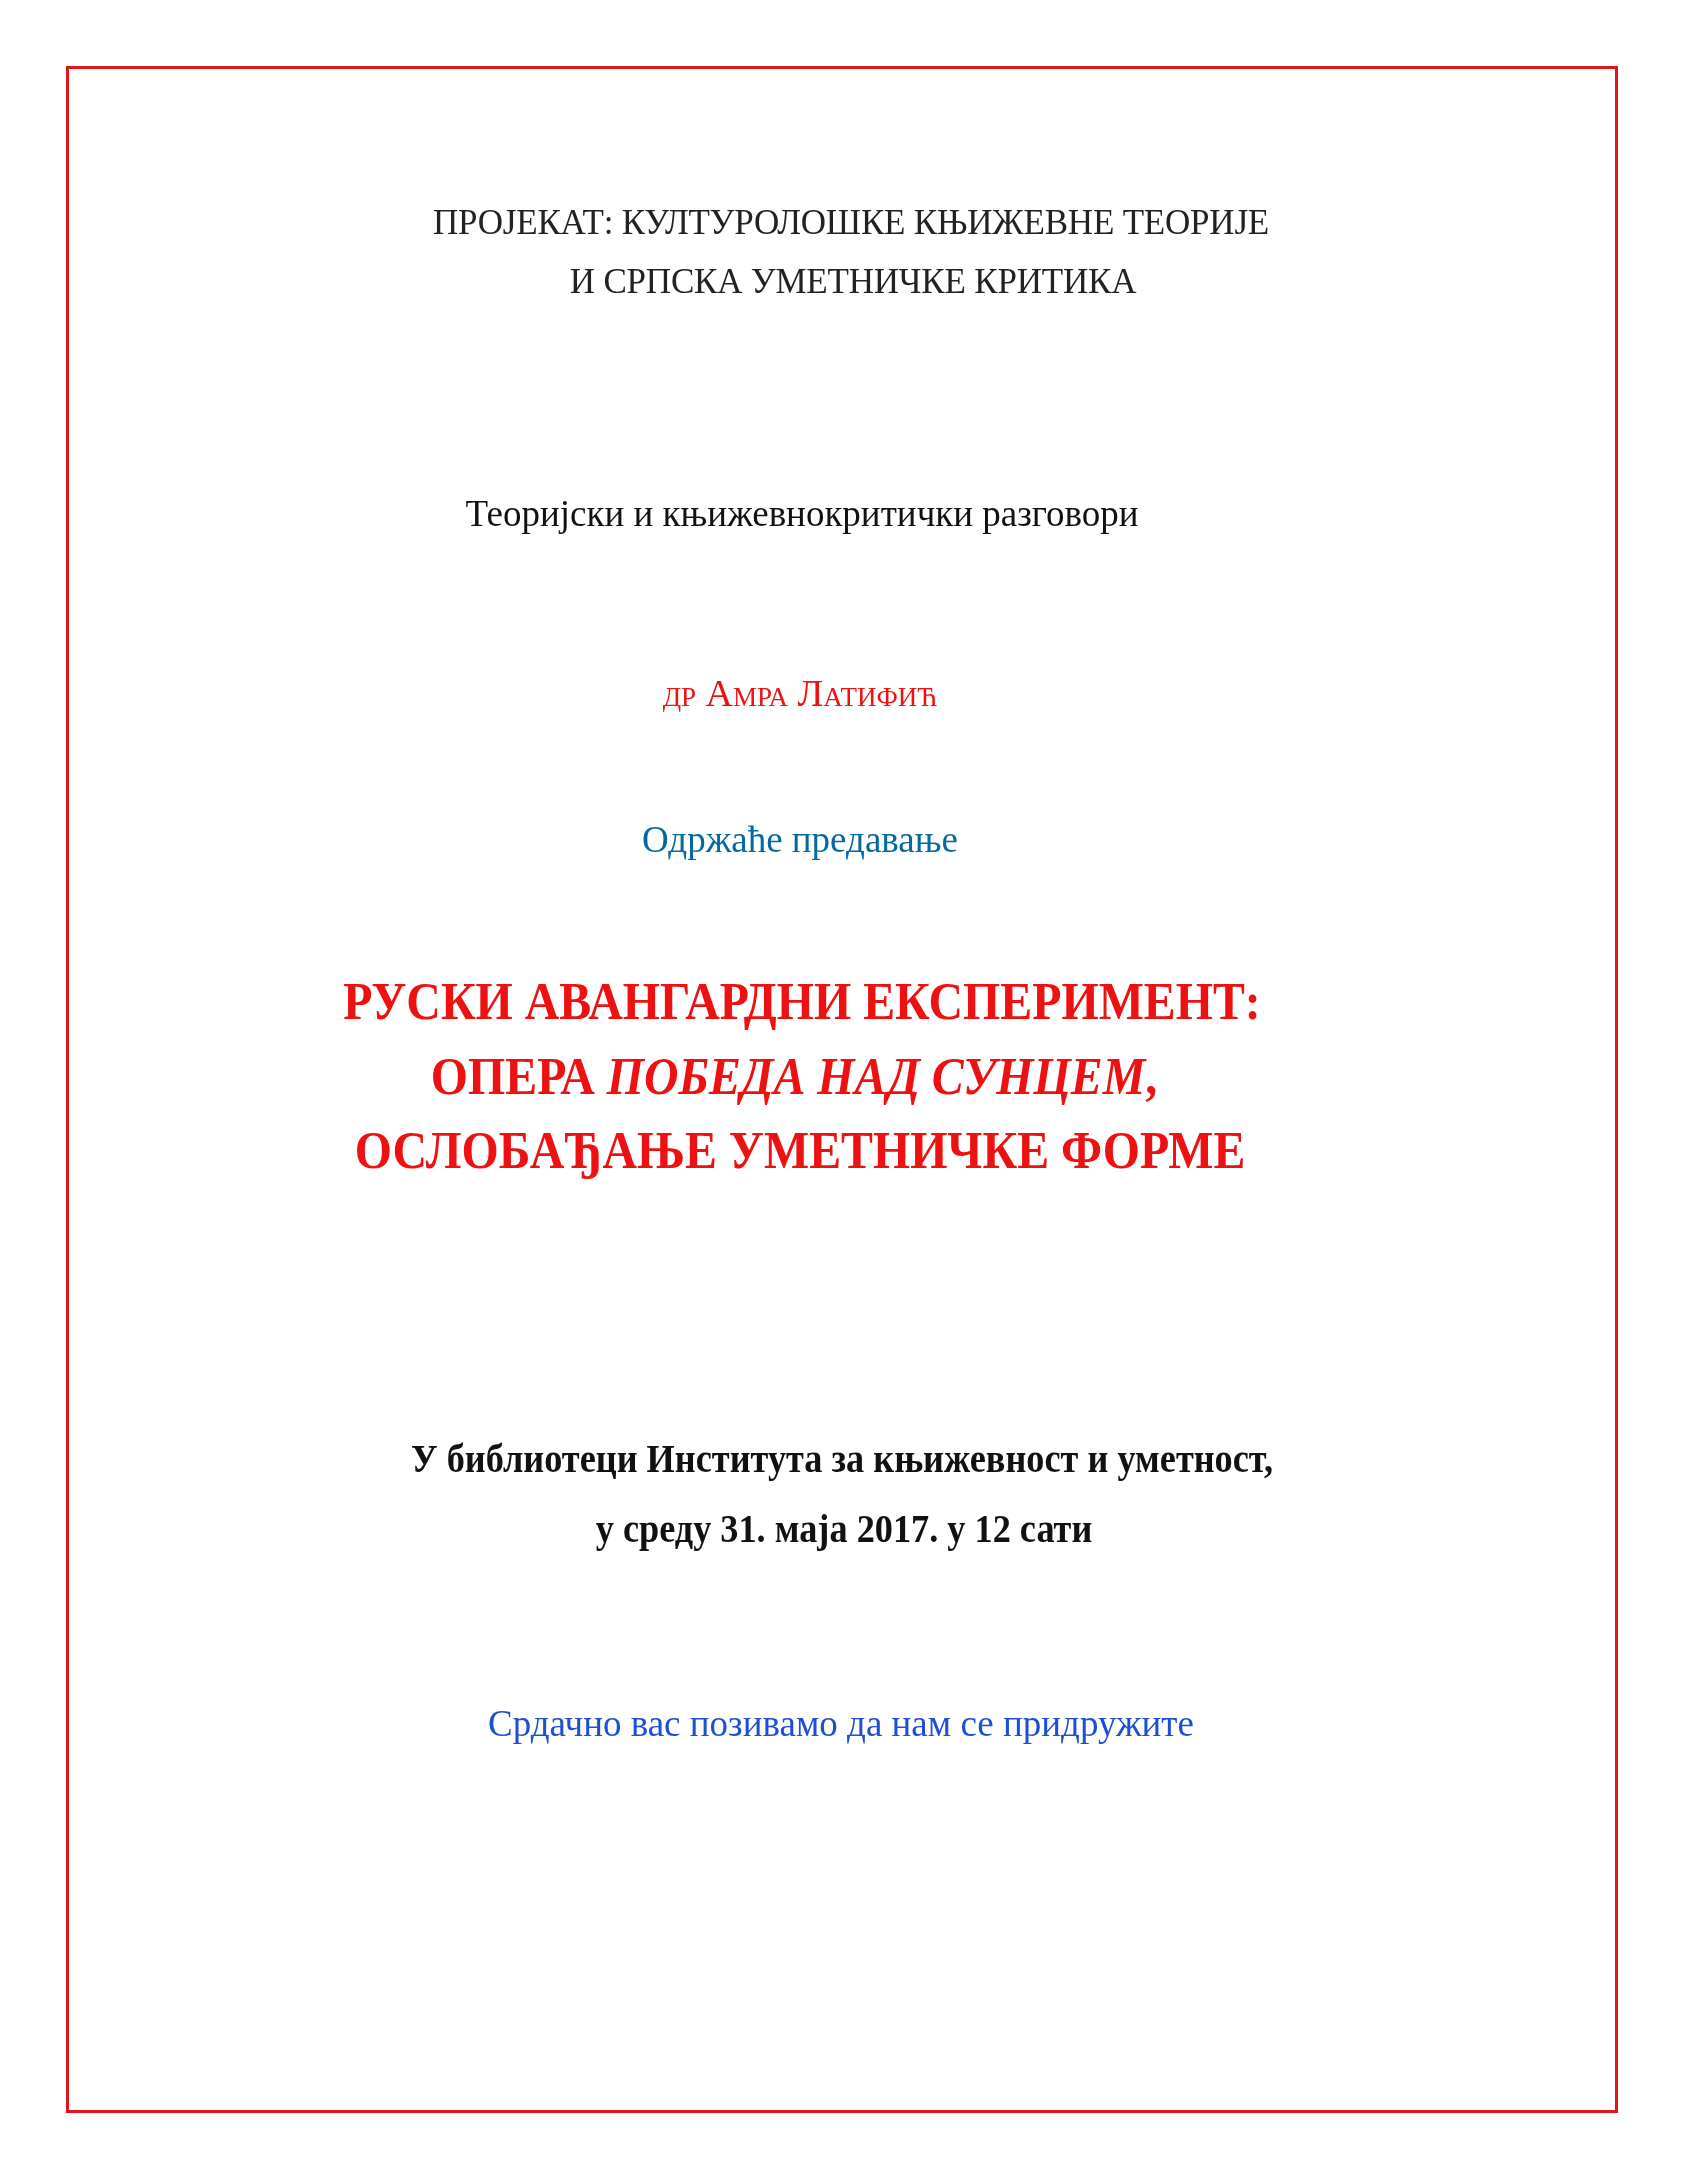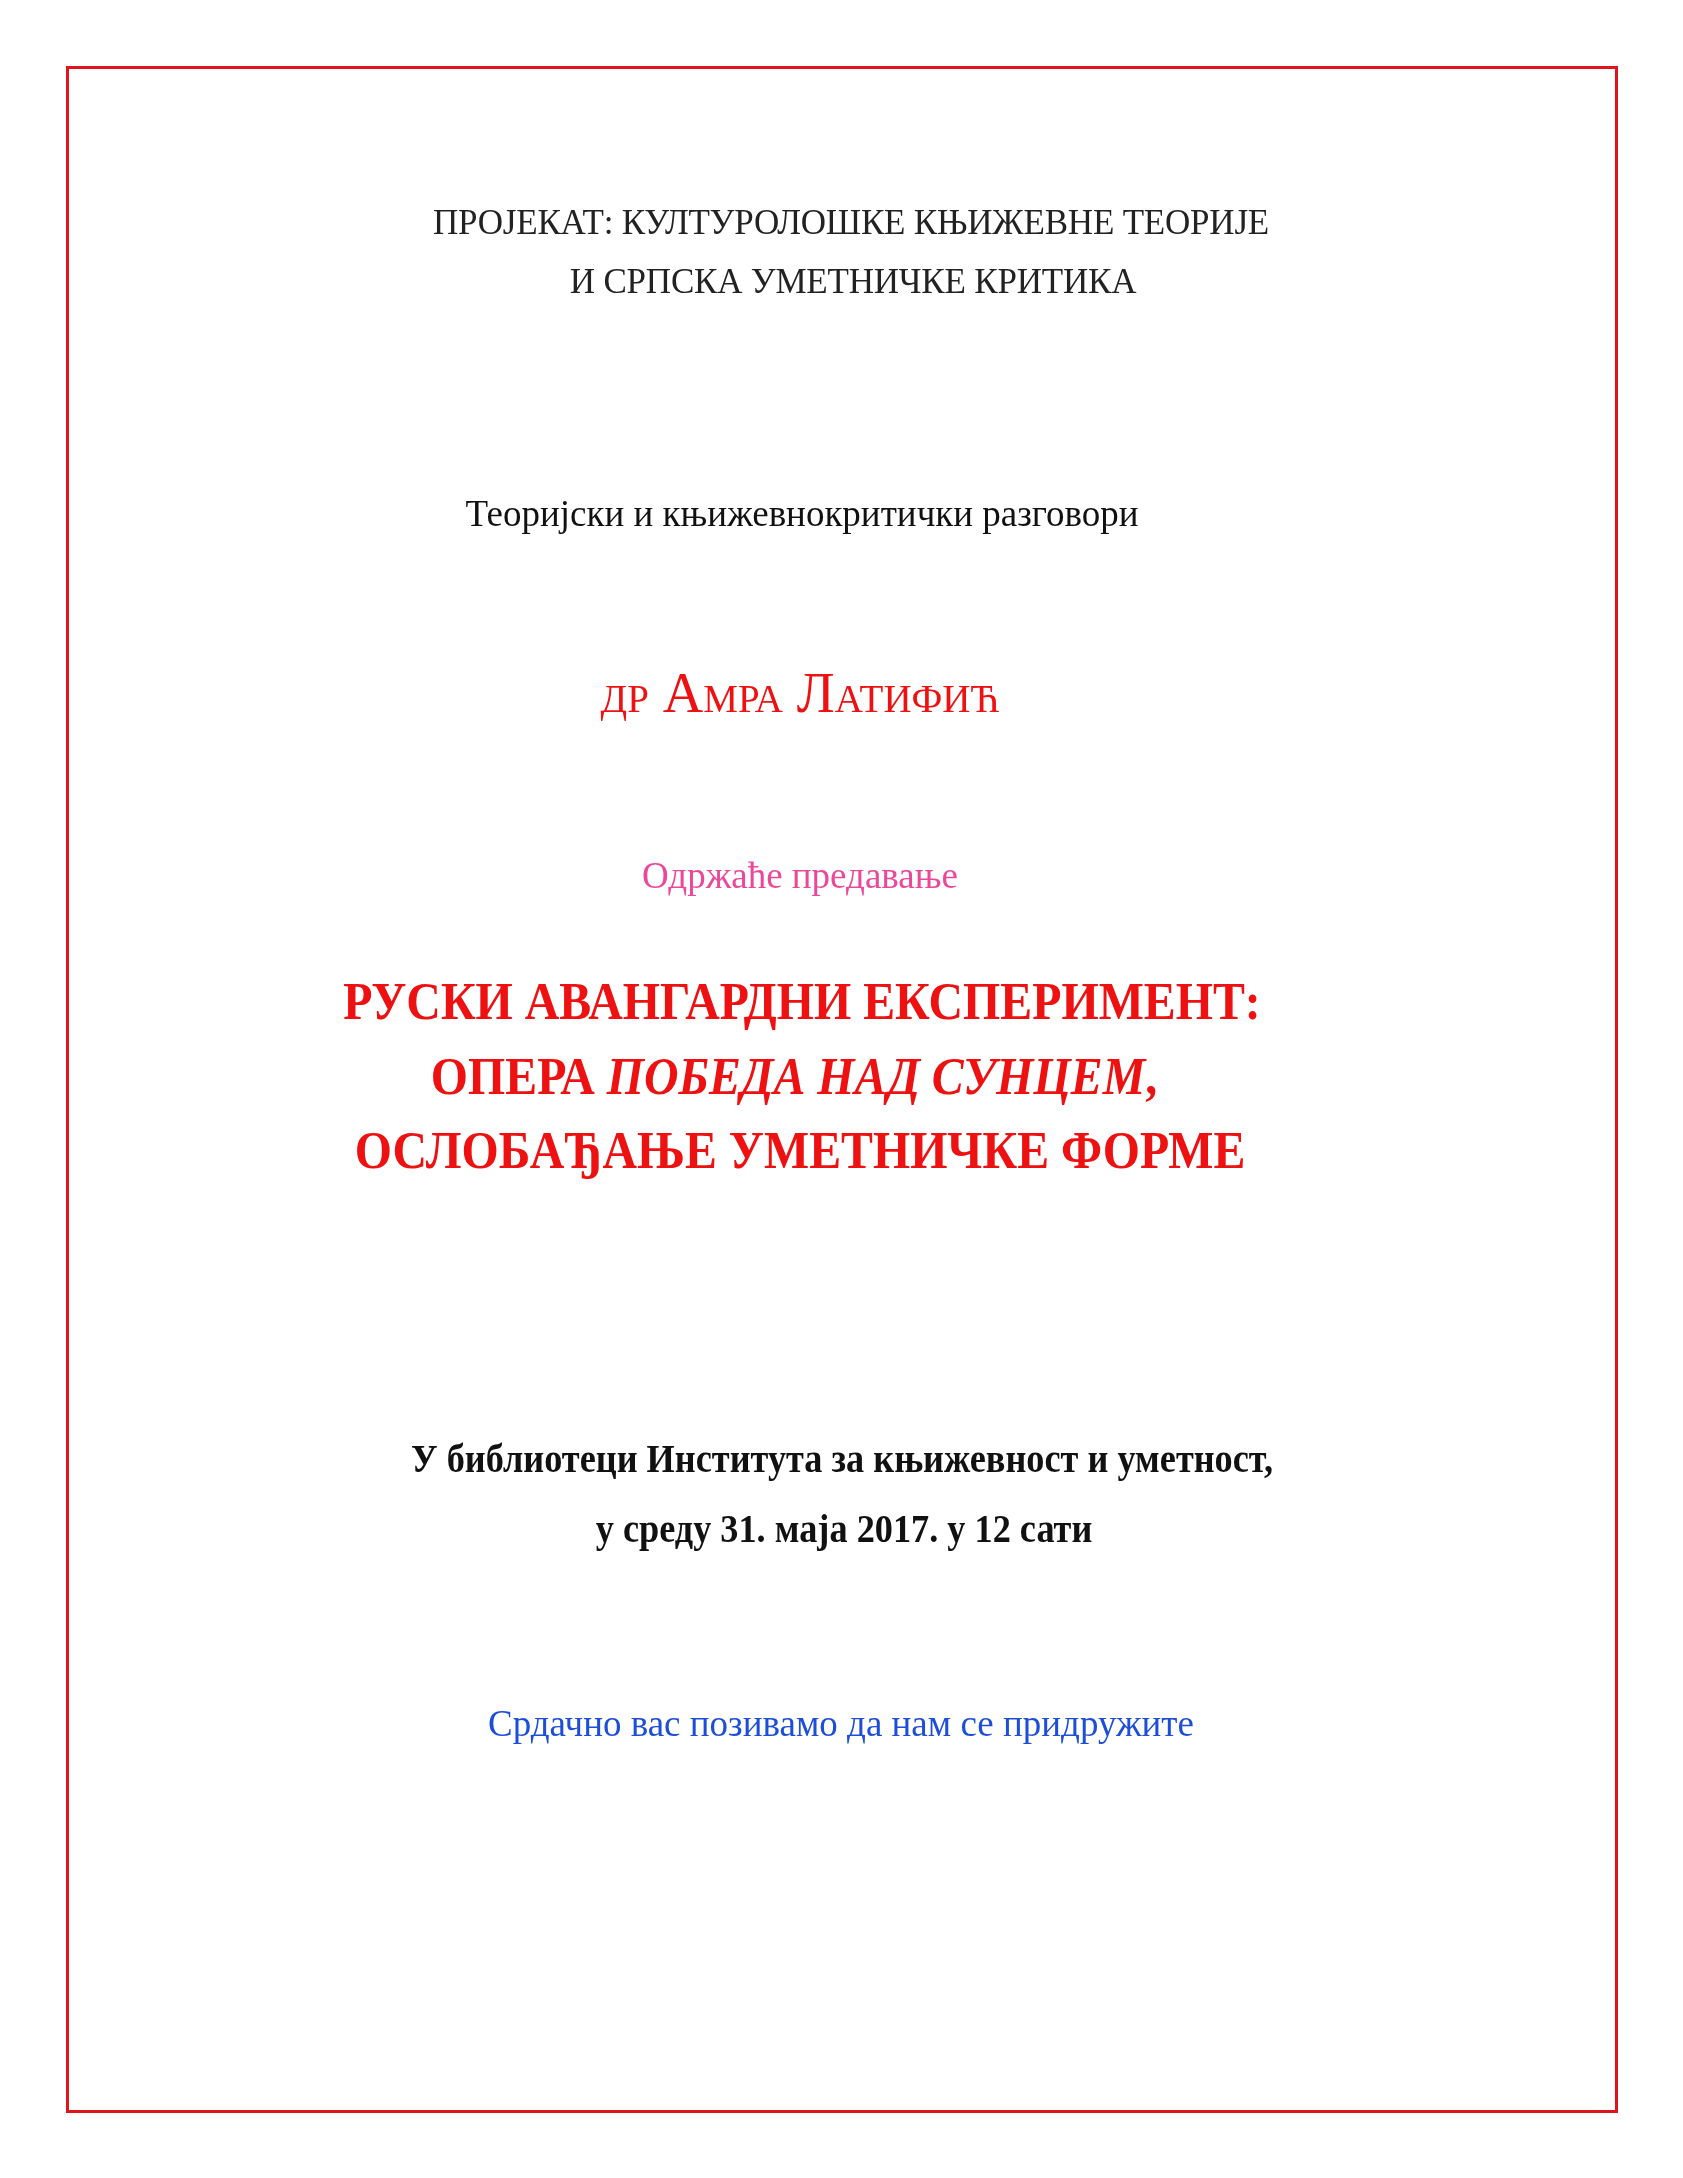--- a/index.html
+++ b/index.html
@@ -3,22 +3,22 @@
   <meta charset="utf-8">
   <style>
     html, body { margin: 0; padding: 0; background: #ffffff; }
     body { width: 1683px; height: 2178px; position: relative; overflow: hidden;
            font-family: "Liberation Serif", "DejaVu Serif", serif; color: #111; }
     .frame { position: absolute; left: 66px; top: 66px; width: 1546px; height: 2041px;
              border: 3px solid #e0141b; box-sizing: content-box; }
     .line { position: absolute; white-space: nowrap; transform: translate(-50%, -50%); line-height: 1; }
     .project { font-size: 35px; color: #222; letter-spacing: -0.2px; margin-left: 10px; }
     .series { font-size: 37px; color: #111; }
-    .speaker { font-size: 56px; color: #ee1111; font-variant: small-caps; }
-    .lecture { font-size: 37px; color: #ec4899; margin-top: 36px; }
+    .speaker { font-size: 38px; color: #ee1111; font-variant: small-caps; }
+    .lecture { font-size: 37px; color: #0369a1; }
     .title { font-size: 52px; font-weight: bold; color: #ee1111; transform: translate(-50%, -50%) scaleX(0.92); }
     .title i { font-style: italic; }
     .venue { font-size: 39px; font-weight: bold; color: #111; transform: translate(-50%, -50%) scaleX(0.93); }
     .invite { font-size: 37px; color: #1d4ed8; margin-top: 8px; }
   </style>
 </head>
 <body>
 
 <div class="frame"></div>
 

